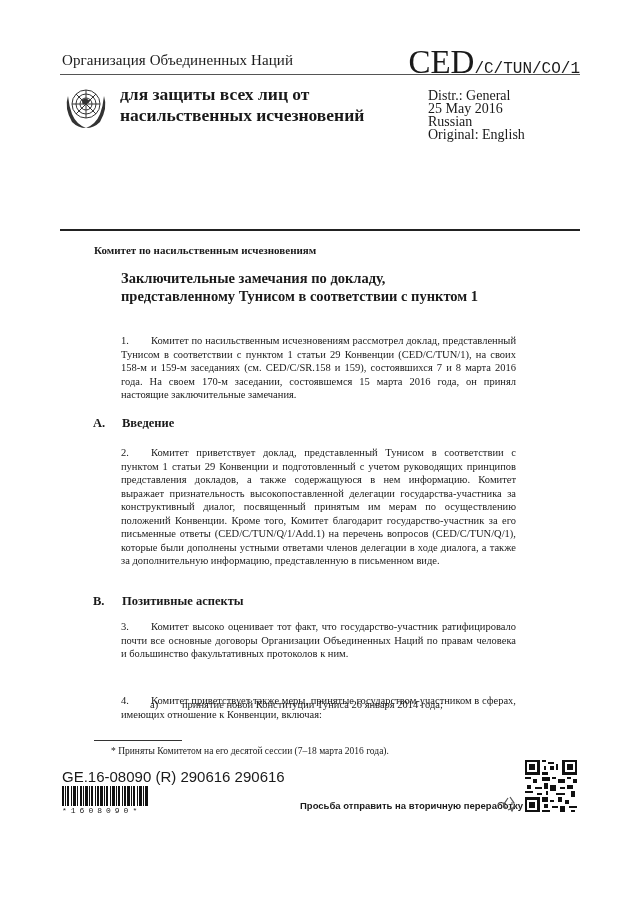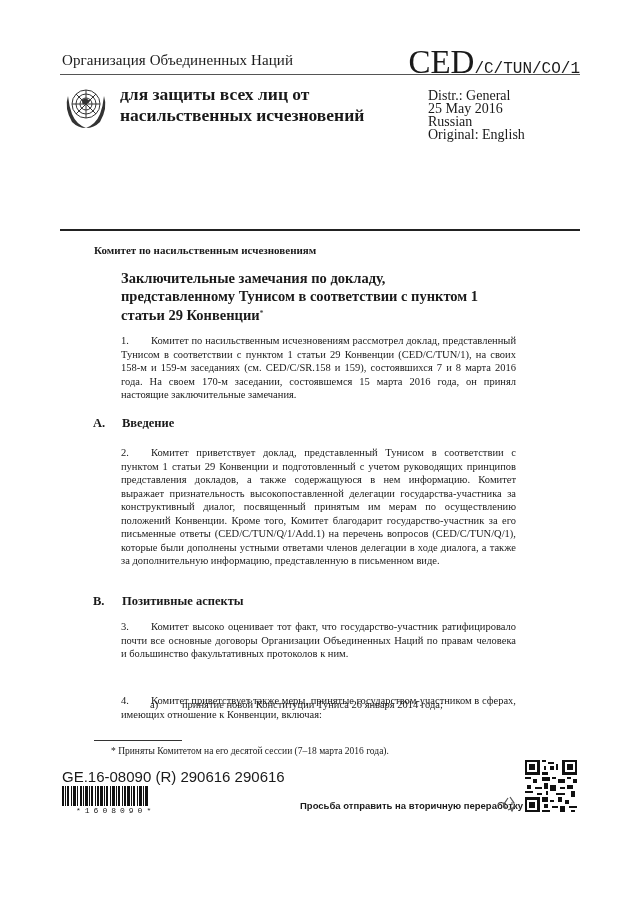--- a/index.html
+++ b/index.html
@@ -21,21 +21,21 @@
   .para { left: 121px; width: 395px; font-size: 10.5px; line-height: 13.5px; text-align: justify; }
   .para .num { display: inline-block; width: 30px; }
   .heading { left: 93px; font-size: 12.5px; font-weight: bold; font-family: Liberation Serif, serif; }
   .heading .letter { display: inline-block; width: 29px; }
   .subitem { left: 150px; font-size: 10.5px; }
   .subitem .lbl { display: inline-block; width: 32px; }
   .fn-rule { left: 94px; top: 740px; width: 88px; height: 1px; background: #333; }
   .footnote { left: 111px; top: 746px; font-size: 9.5px; }
   .job { left: 62px; top: 768px; font-size: 15px; font-family: "Liberation Sans", sans-serif; }
   .barcode { left: 62px; top: 786px; width: 86px; height: 20px; }
-  .barcode-text { left: 76px; top: 806px; font-size: 8px; letter-spacing: 4px; font-family: "Liberation Mono", monospace; }
+  .barcode-text { left: 62px; top: 806px; font-size: 8px; letter-spacing: 4px; font-family: "Liberation Mono", monospace; }
   .recycle-text { left: 300px; top: 800px; font-size: 9.5px; font-weight: bold; font-family: "Liberation Sans", sans-serif; }
   .recycle-icon { left: 500px; top: 794px; width: 20px; height: 20px; }
   .qr { left: 525px; top: 760px; width: 52px; height: 52px; }
 </style>
 </head>
 <body>
 
 <div class="abs org-name">Организация Объединенных Наций</div>
 <div class="abs symbol">
   <span class="big">CED</span><span class="small">/C/TUN/CO/1</span>
@@ -70,21 +70,20 @@
   <div>Russian</div>
   <div>Original: English</div>
 </div>
 
 <div class="abs rule-thick"></div>
 <div class="abs committee">Комитет по насильственным исчезновениям</div>
 
 <div class="abs doc-title">
   <div>Заключительные замечания по докладу,</div>
   <div>представленному Тунисом в соответствии с пунктом 1</div>
-  <div><span>статьи 29 Конвенции</span><sup>*</sup></div>
 </div>
 
 <div class="abs para" style="top:334px;">
   <span class="num">1.</span><span>Комитет по насильственным исчезновениям рассмотрел доклад, представленный Тунисом в соответствии с пунктом 1 статьи 29 Конвенции (CED/C/TUN/1), на своих 158-м и 159-м заседаниях (см. CED/C/SR.158 и 159), состоявшихся 7 и 8 марта 2016 года. На своем 170-м заседании, состоявшемся 15 марта 2016 года, он принял настоящие заключительные замечания.</span>
 </div>
 
 <div class="abs heading" style="top:416px;">
   <span class="letter">A.</span><span>Введение</span>
 </div>
 

